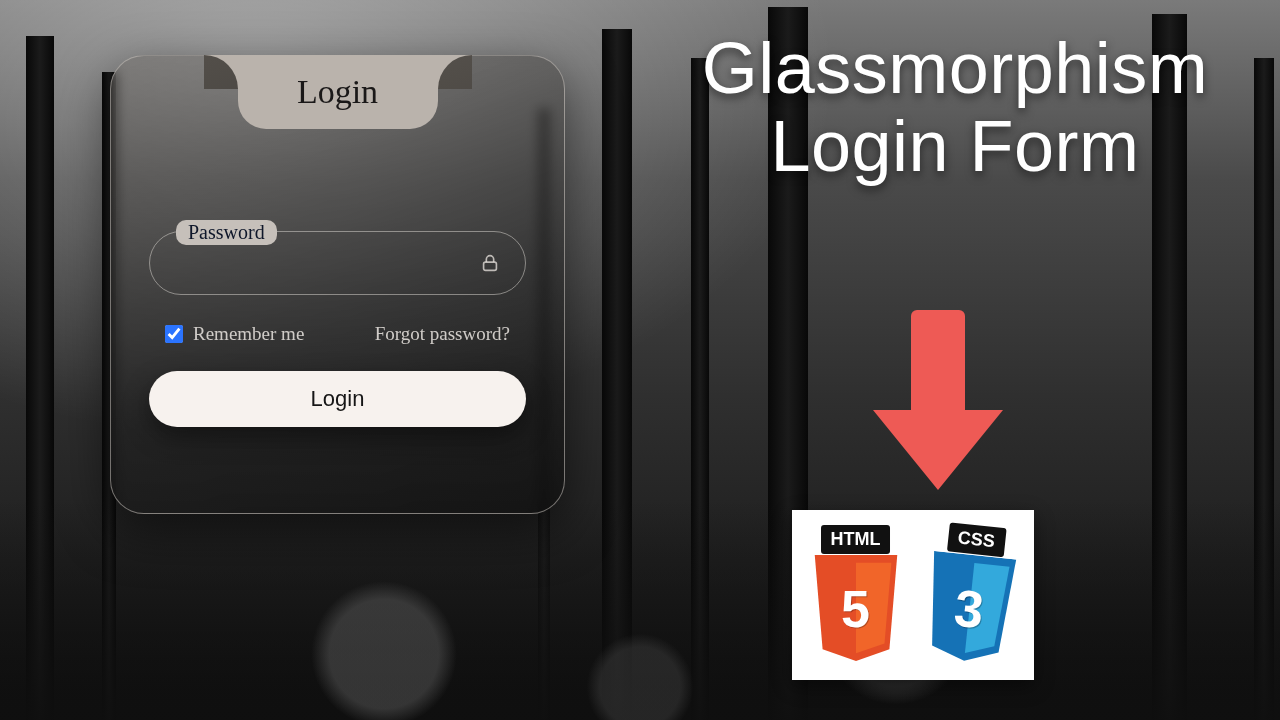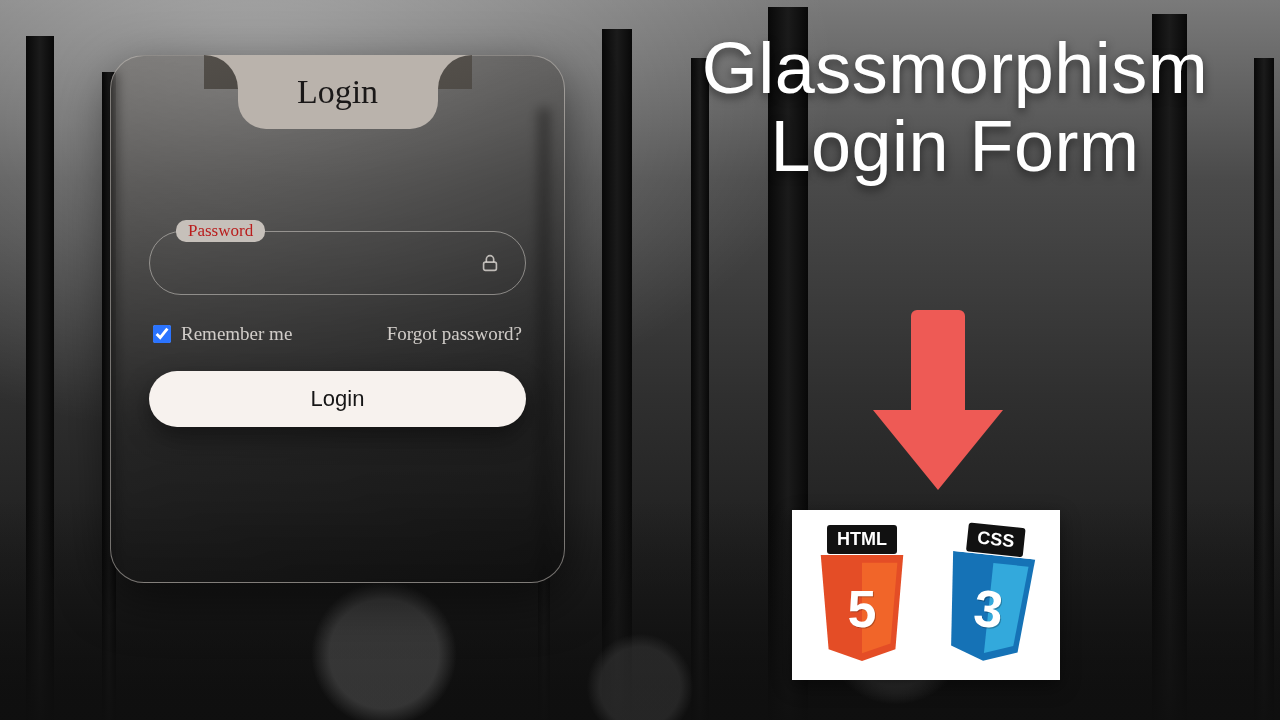--- a/index.html
+++ b/index.html
@@ -33,21 +33,21 @@
     radial-gradient(circle at 30% 70%, rgba(90,90,90,0.5) 0 6%, transparent 8%),
     radial-gradient(circle at 70% 60%, rgba(70,70,70,0.5) 0 6%, transparent 8%),
     radial-gradient(circle at 50% 85%, rgba(60,60,60,0.5) 0 6%, transparent 8%),
     linear-gradient(180deg, rgba(40,40,40,0) 0%, rgba(15,15,15,0.9) 100%);
 }
 
 
 .login-card {
   position: absolute;
   left: 110px; top: 55px;
-  width: 455px; height: 528px;
+  width: 455px; height: 459px;
   background: linear-gradient(160deg, rgba(90,85,80,0.35) 0%, rgba(30,30,30,0.55) 60%, rgba(10,10,10,0.6) 100%);
   border: 1.5px solid rgba(200,195,190,0.55);
   border-radius: 34px;
   backdrop-filter: blur(6px);
   box-shadow: 0 16px 50px rgba(0,0,0,0.55);
 }
 .title-tab {
   position: absolute; top: -1px; left: 50%; transform: translateX(-50%);
   width: 200px; height: 74px;
   background: #bab3ac;
@@ -92,26 +92,26 @@
   padding: 0 24px;
 }
 .field input {
   flex:1; background:transparent; border:none; outline:none;
   color:#e7e2dc; font-size:20px; font-family: Georgia, serif;
 }
 .field input::placeholder { color: rgba(215,210,205,0.75); }
 .field .icon { color: rgba(225,220,215,0.8); width:22px; height:22px; }
 .float-label {
   position:absolute; top:-12px; left:26px;
-  background:#c6c0ba; color:#b91c1c;
-  font-size:17px; padding: 1px 12px; border-radius: 10px;
+  background:#c6c0ba; color:#0f172a;
+  font-size:20px; padding: 1px 12px; border-radius: 10px;
 }
 .row {
   display:flex; justify-content:space-between; align-items:center;
-  color: rgba(225,221,216,0.9); font-size:19px; margin: 6px 4px 26px;
+  color: rgba(225,221,216,0.9); font-size:19px; margin: 6px 16px 26px;
 }
 .remember { display:flex; align-items:center; gap:10px; }
 .remember input { width:18px; height:18px; accent-color:#2b74ff; }
 .forgot { color: rgba(225,221,216,0.9); cursor:pointer; }
 .login-btn {
   width:100%; height:56px; border-radius:30px; border:none;
   background:#f7f2ee; color:#161616;
   font-size:22px; font-family: Arial, sans-serif; cursor:pointer;
   box-shadow: 0 10px 26px rgba(0,0,0,0.45);
 }
@@ -138,21 +138,21 @@
   top:0; width:54px; height:110px; background:#ee5a55; border-radius:6px;
 }
 .arrow .head {
   position:absolute; left:50%; transform:translateX(-50%);
   top:100px; width:0; height:0;
   border-left:65px solid transparent; border-right:65px solid transparent;
   border-top:80px solid #ee5a55;
 }
 .logos {
   position:absolute; left: 792px; top: 510px;
-  width: 268px; height: 170px; background:#fff;
+  width: 242px; height: 170px; background:#fff;
   display:flex; align-items:center; justify-content:center; gap:8px;
   box-shadow: 0 6px 18px rgba(0,0,0,0.45);
   padding: 10px;
 }
 .badge { position:relative; width:120px; height:140px; }
 .badge .label {
   position:absolute; top:0; left:50%; transform:translateX(-50%);
   background:#111; color:#fff; font-family: Arial; font-weight:bold;
   font-size:18px; padding:4px 10px; border-radius:3px;
   white-space:nowrap;

